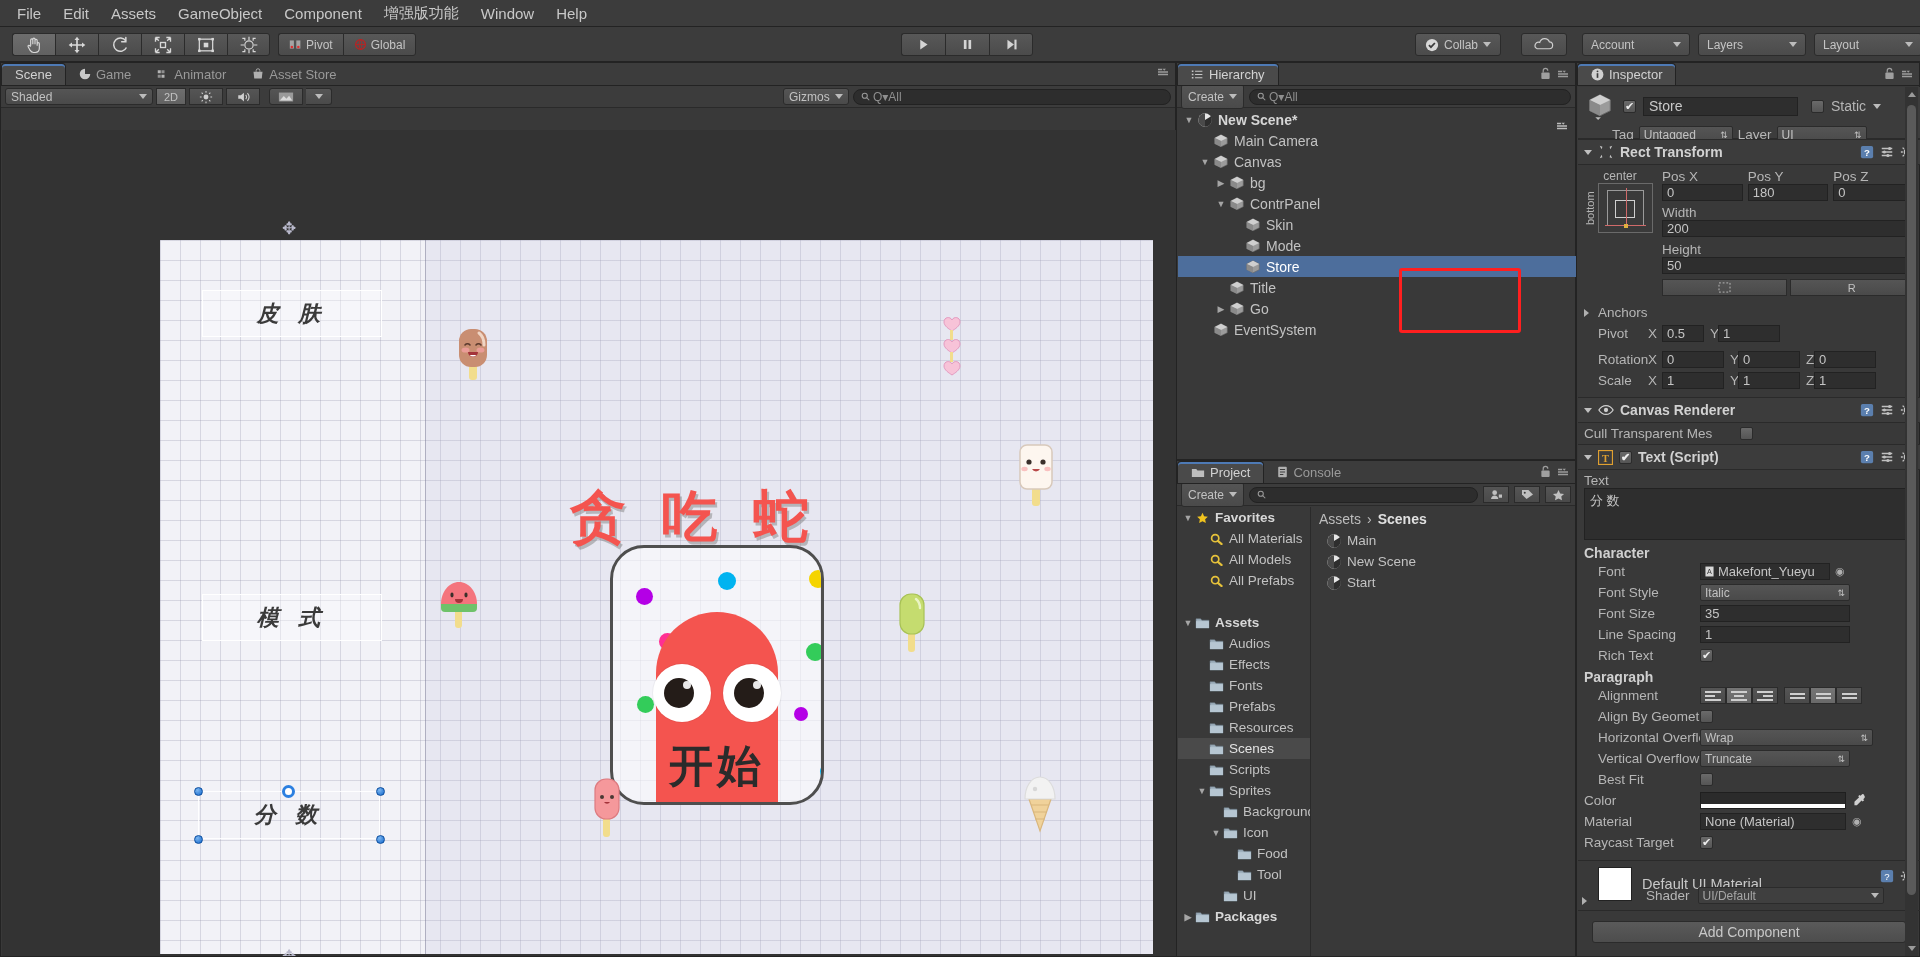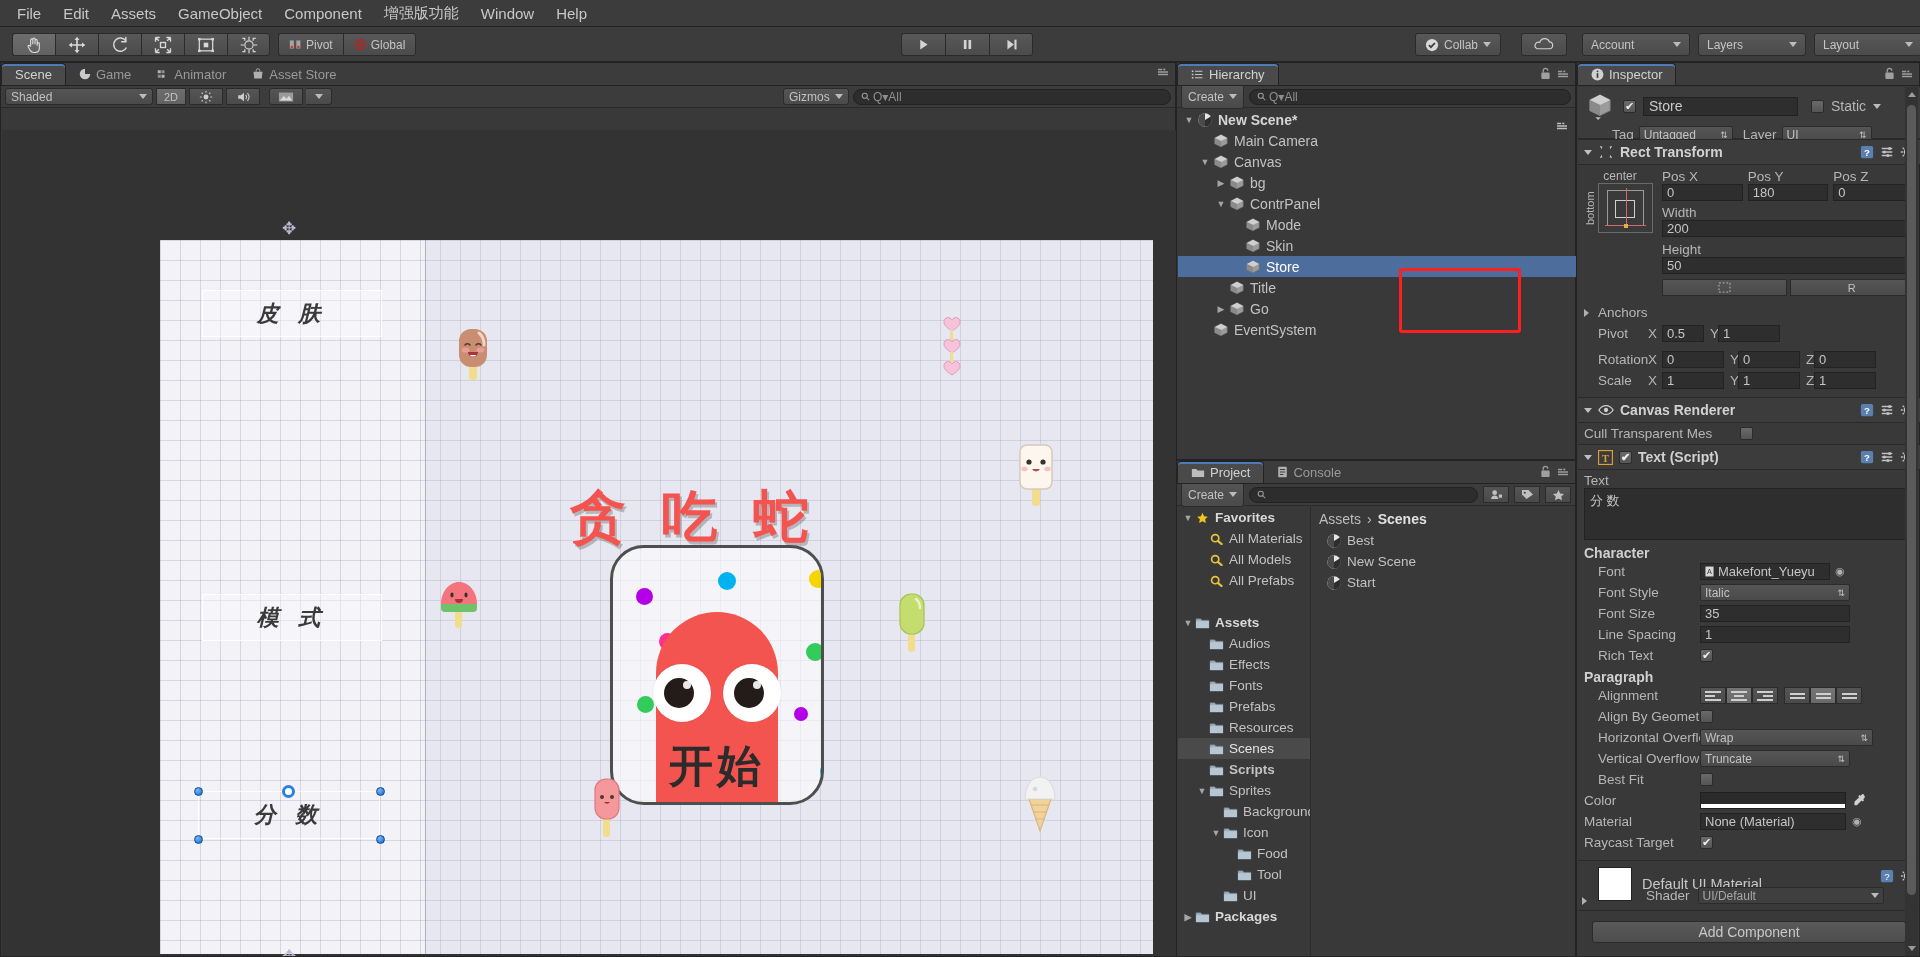--- a/index.html
+++ b/index.html
@@ -631,30 +631,30 @@
           </svg>
           <span>ContrPanel</span>
         </div>
         <div class="trow" style="padding-left:52px;">
           <span class="arrow"></span>
           <svg class="cube" viewBox="0 0 20 18">
             <path d="M10 2l7 3.5V12l-7 3.5L3 12V5.5z" fill="#9b9b9b" stroke="#6a6a6a" stroke-width="0.7"></path>
             <path d="M10 2l7 3.5L10 9 3 5.5z" fill="#cfcfcf"></path>
             <path d="M10 9v6.5L3 12V5.5z" fill="#8a8a8a"></path>
           </svg>
-          <span>Mode</span>
+          <span>Skin</span>
         </div>
         <div class="trow" style="padding-left:52px;">
           <span class="arrow"></span>
           <svg class="cube" viewBox="0 0 20 18">
             <path d="M10 2l7 3.5V12l-7 3.5L3 12V5.5z" fill="#9b9b9b" stroke="#6a6a6a" stroke-width="0.7"></path>
             <path d="M10 2l7 3.5L10 9 3 5.5z" fill="#cfcfcf"></path>
             <path d="M10 9v6.5L3 12V5.5z" fill="#8a8a8a"></path>
           </svg>
-          <span>Skin</span>
+          <span>Mode</span>
         </div>
         <div class="trow selected" style="padding-left:52px;">
           <span class="arrow"></span>
           <svg class="cube" viewBox="0 0 20 18">
             <path d="M10 2l7 3.5V12l-7 3.5L3 12V5.5z" fill="#9b9b9b" stroke="#6a6a6a" stroke-width="0.7"></path>
             <path d="M10 2l7 3.5L10 9 3 5.5z" fill="#cfcfcf"></path>
             <path d="M10 9v6.5L3 12V5.5z" fill="#8a8a8a"></path>
           </svg>
           <span>Store</span>
         </div>
@@ -835,21 +835,21 @@
             <span>Resources</span>
           </div>
           <div class="prow sel" style="padding-left:17px;">
             <span class="arrow"></span>
             <svg class="folder" viewBox="0 0 16 13">
               <path d="M1 2h5l1.3 1.5H15V12H1z" fill="#9fb0bd" stroke="#6e7d88" stroke-width="0.6"></path>
               <path d="M1 4.5h14V12H1z" fill="#b6c6d2"></path>
             </svg>
             <span>Scenes</span>
           </div>
-          <div class="prow" style="padding-left:17px;font-weight:bold;">
+          <div class="prow" style="padding-left:17px;">
             <span class="arrow"></span>
             <svg class="folder" viewBox="0 0 16 13">
               <path d="M1 2h5l1.3 1.5H15V12H1z" fill="#9fb0bd" stroke="#6e7d88" stroke-width="0.6"></path>
               <path d="M1 4.5h14V12H1z" fill="#b6c6d2"></path>
             </svg>
             <span>Scripts</span>
           </div>
           <div class="prow" style="padding-left:17px;">
             <span class="arrow">▼</span>
             <svg class="folder" viewBox="0 0 16 13">
@@ -913,21 +913,21 @@
           <span>›</span>
           <span class="cur">Scenes</span>
         </div>
         <div id="project-files">
             <div class="prow" style="padding-left:14px;">
               <svg class="cube" viewBox="0 0 20 18">
                 <circle cx="10" cy="9" r="7.5" fill="#e6e6e6"></circle>
                 <path d="M10 1.5a7.5 7.5 0 000 15V9z" fill="#4a4a4a"></path>
                 <path d="M10 9l6.5-4A7.5 7.5 0 0110 16.5z" fill="#2e2e2e"></path>
               </svg>
-              <span>Best</span>
+              <span>Main</span>
             </div>
             <div class="prow" style="padding-left:14px;">
               <svg class="cube" viewBox="0 0 20 18">
                 <circle cx="10" cy="9" r="7.5" fill="#e6e6e6"></circle>
                 <path d="M10 1.5a7.5 7.5 0 000 15V9z" fill="#4a4a4a"></path>
                 <path d="M10 9l6.5-4A7.5 7.5 0 0110 16.5z" fill="#2e2e2e"></path>
               </svg>
               <span>New Scene</span>
             </div>
             <div class="prow" style="padding-left:14px;">
@@ -982,21 +982,21 @@
           <span class="chk" style="margin-left:6px"></span>
           <span class="lbl" style="font-size:14px">Static</span>
           <span class="caret"></span>
         </div>
         <div style="display:flex; align-items:center; gap:5px; margin-top:6px; padding-left:28px;">
           <span class="lbl">Tag</span>
           <div class="minidrop" style="width:94px">
             <span>Untagged</span>
             <span style="font-size:9px">⇅</span>
           </div>
-          <span class="lbl" style="margin-left:5px">Layer</span>
+          <span class="lbl" style="">Layer</span>
           <div class="minidrop" style="width:90px">
             <span>UI</span>
             <span style="font-size:9px">⇅</span>
           </div>
         </div>
       </div>
 
       <div class="comp-header">
         <span class="caret" style="border-top-color:#c0c0c0"></span>
         <svg width="16" height="16" viewBox="0 0 18 18">

